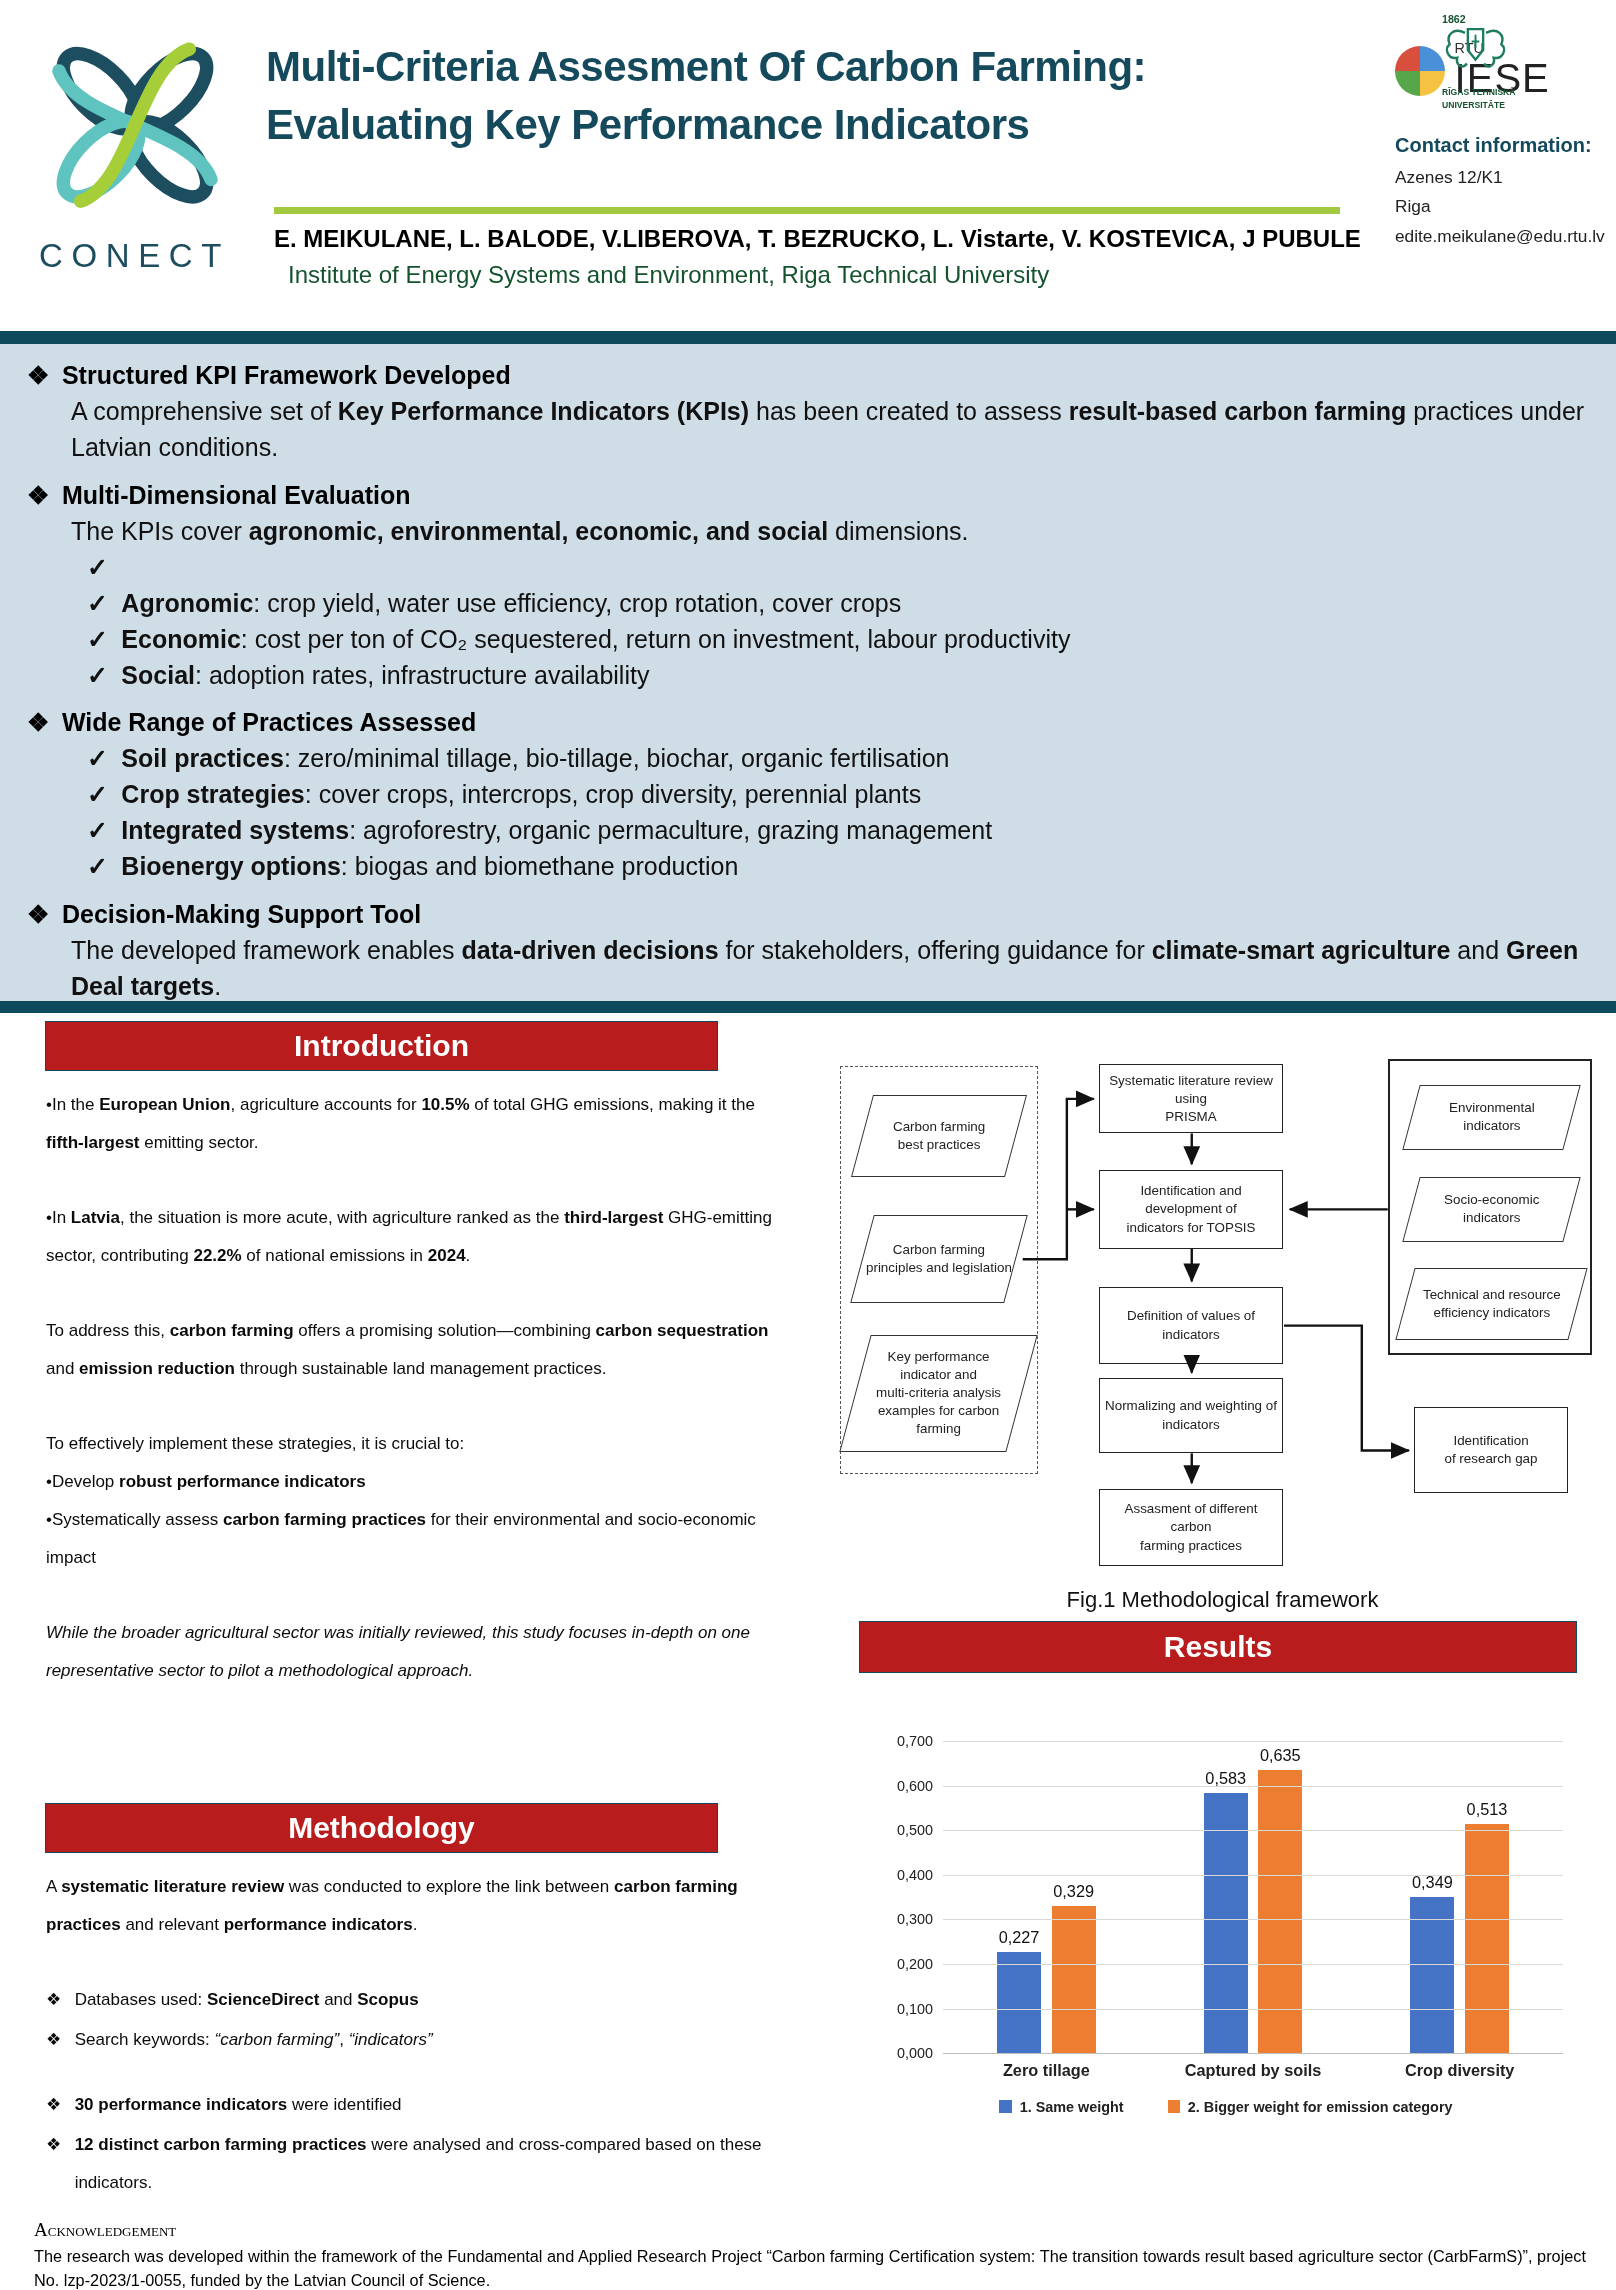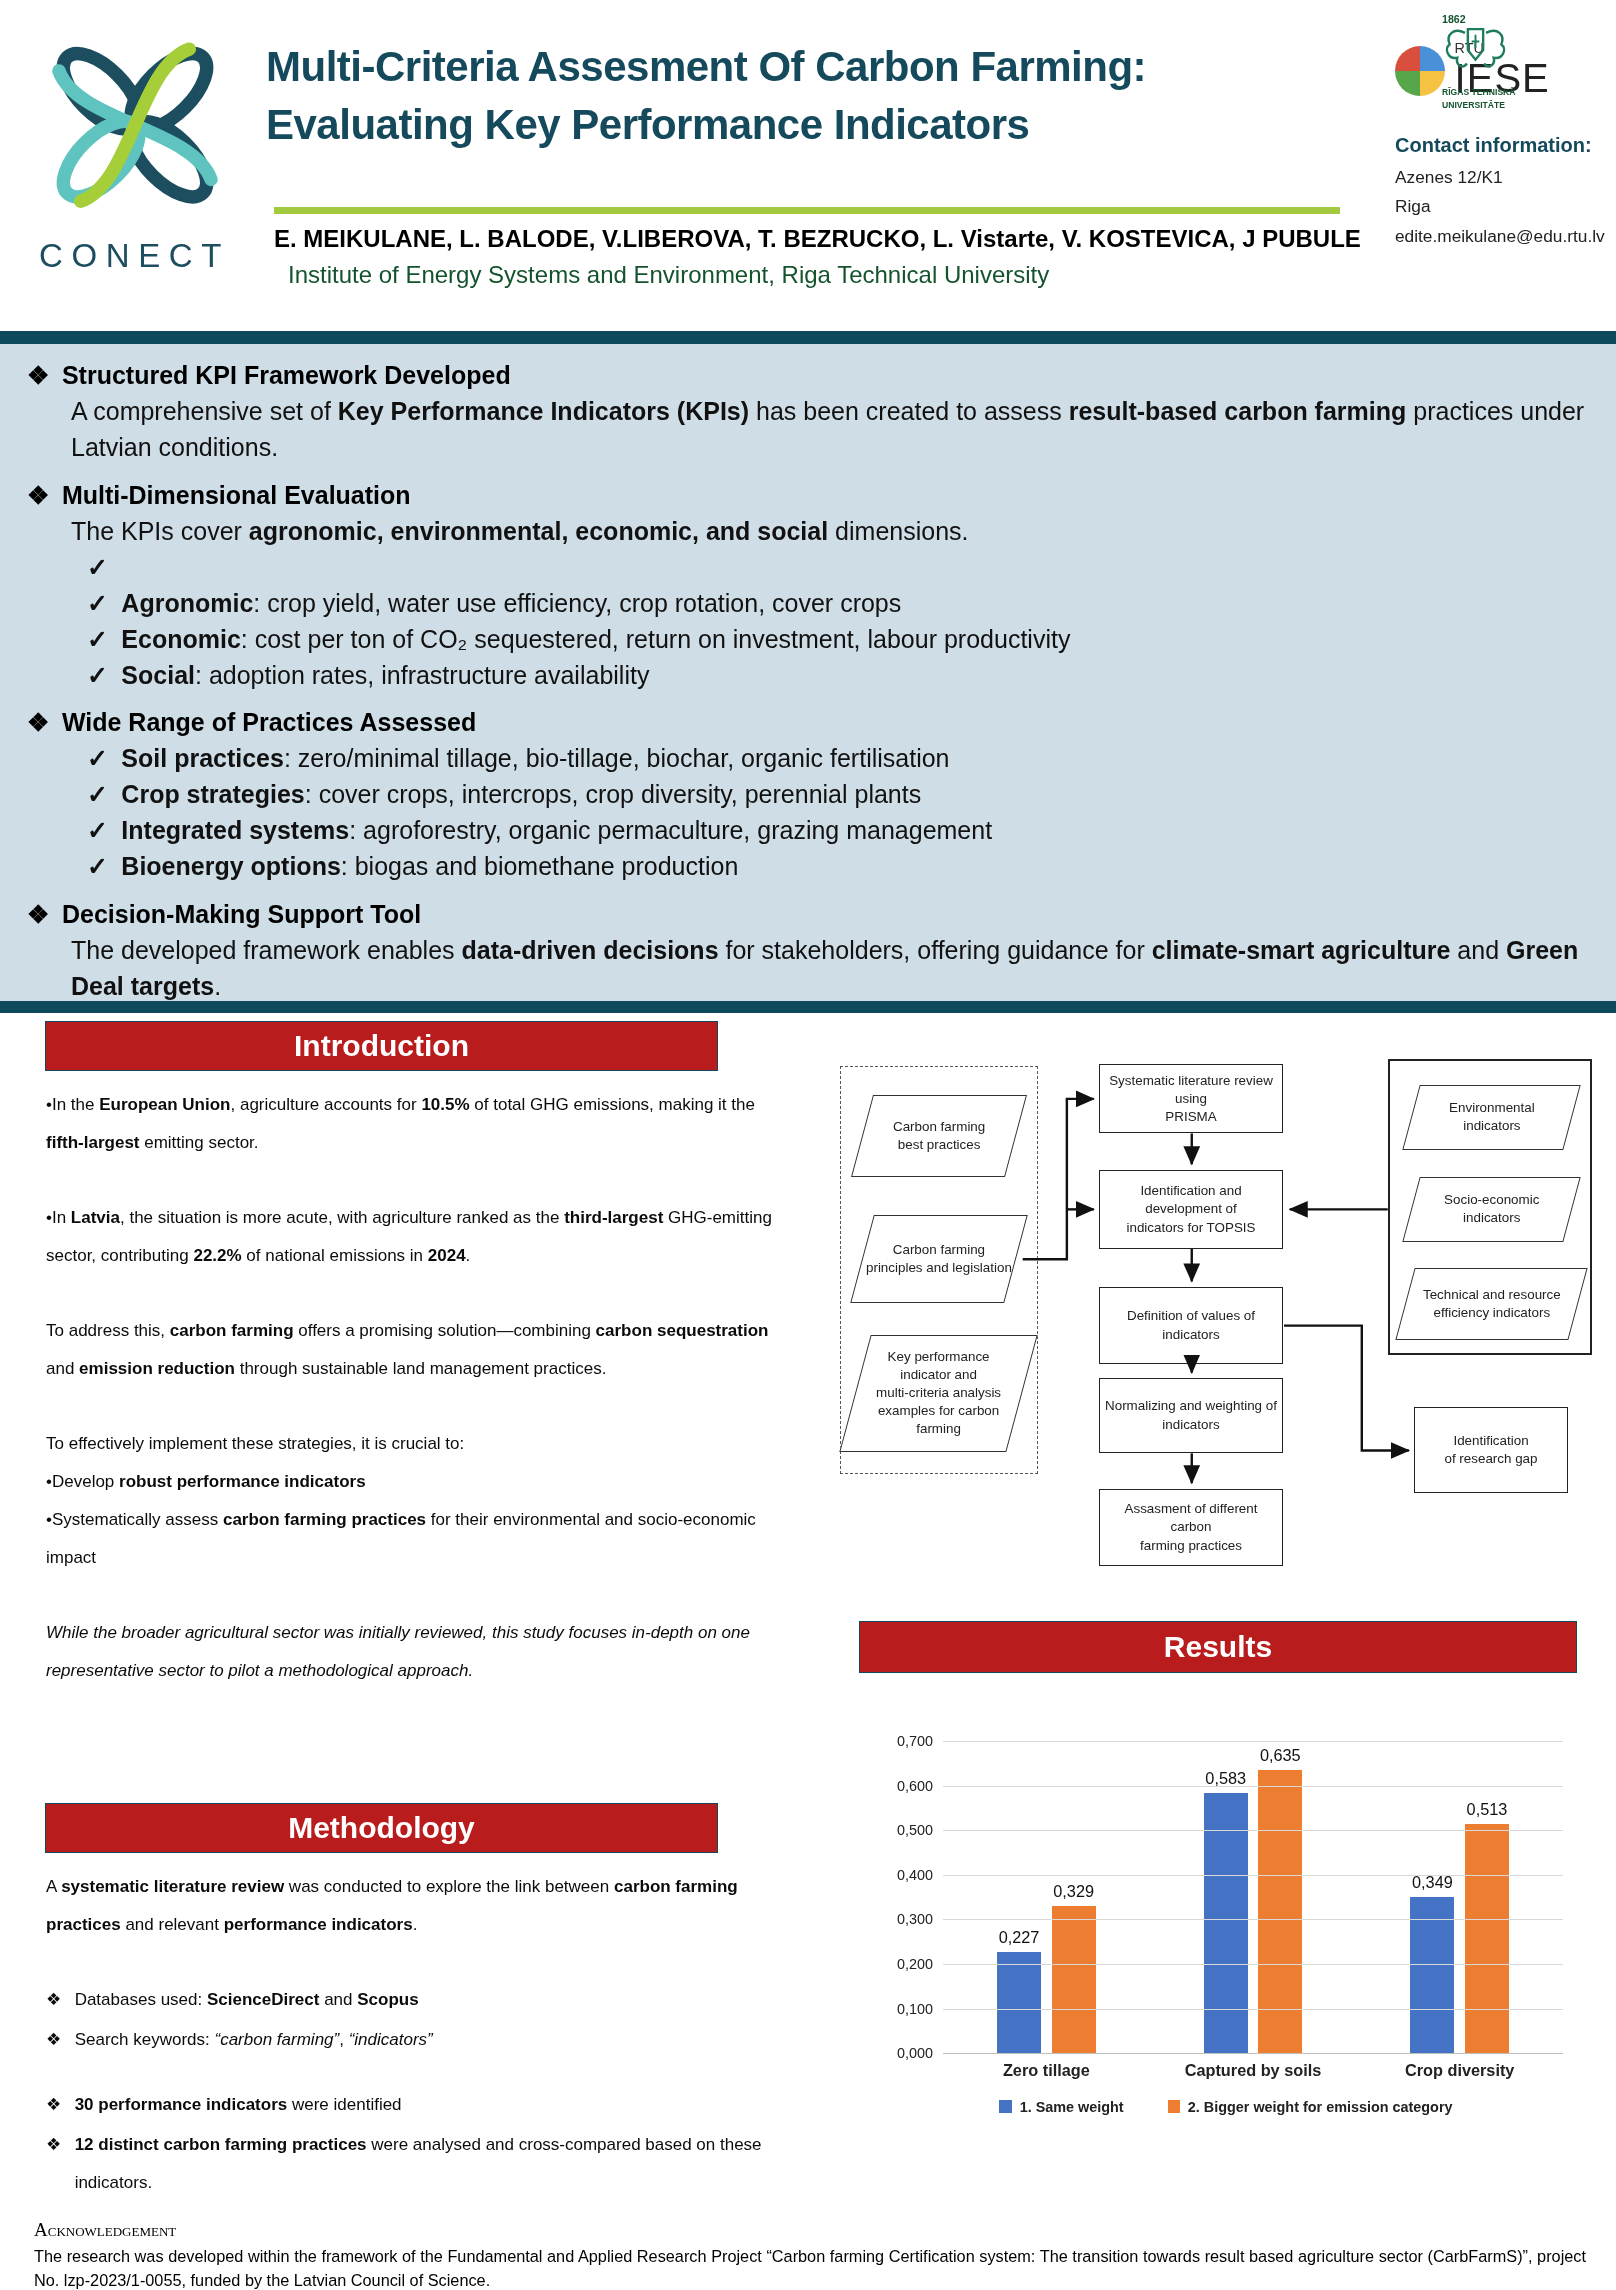--- a/index.html
+++ b/index.html
@@ -308,20 +308,21 @@
         <path d="M 238 169 H 266" marker-end="url(#ah)"></path>
         <path d="M 368 90 V 122" marker-end="url(#ah)"></path>
         <path d="M 368 210 V 244" marker-end="url(#ah)"></path>
         <path d="M 368 330 V 339" marker-end="url(#ah)"></path>
         <path d="M 368 423 V 454" marker-end="url(#ah)"></path>
         <path d="M 572 169 H 470" marker-end="url(#ah)"></path>
         <path d="M 464 290 H 545 V 420 H 594" marker-end="url(#ah)"></path>
       </g>
     </svg>
   </div>
+  <div class="fig1-cap">Fig.1 Methodological framework</div>
 
   <div class="sec-head" style="left:860px; top:1622px; width:716px; height:50px;">Results</div>
 
   <div class="chart">
     <div class="plot" id="chart-plot">
       <div class="groups" id="chart-groups">
           <div class="bar-group">
             <div class="bar-col">
               <div class="bar-val">0,227</div>
               <div class="bar" style="height: 101px; background: rgb(68, 114, 196);"></div>

